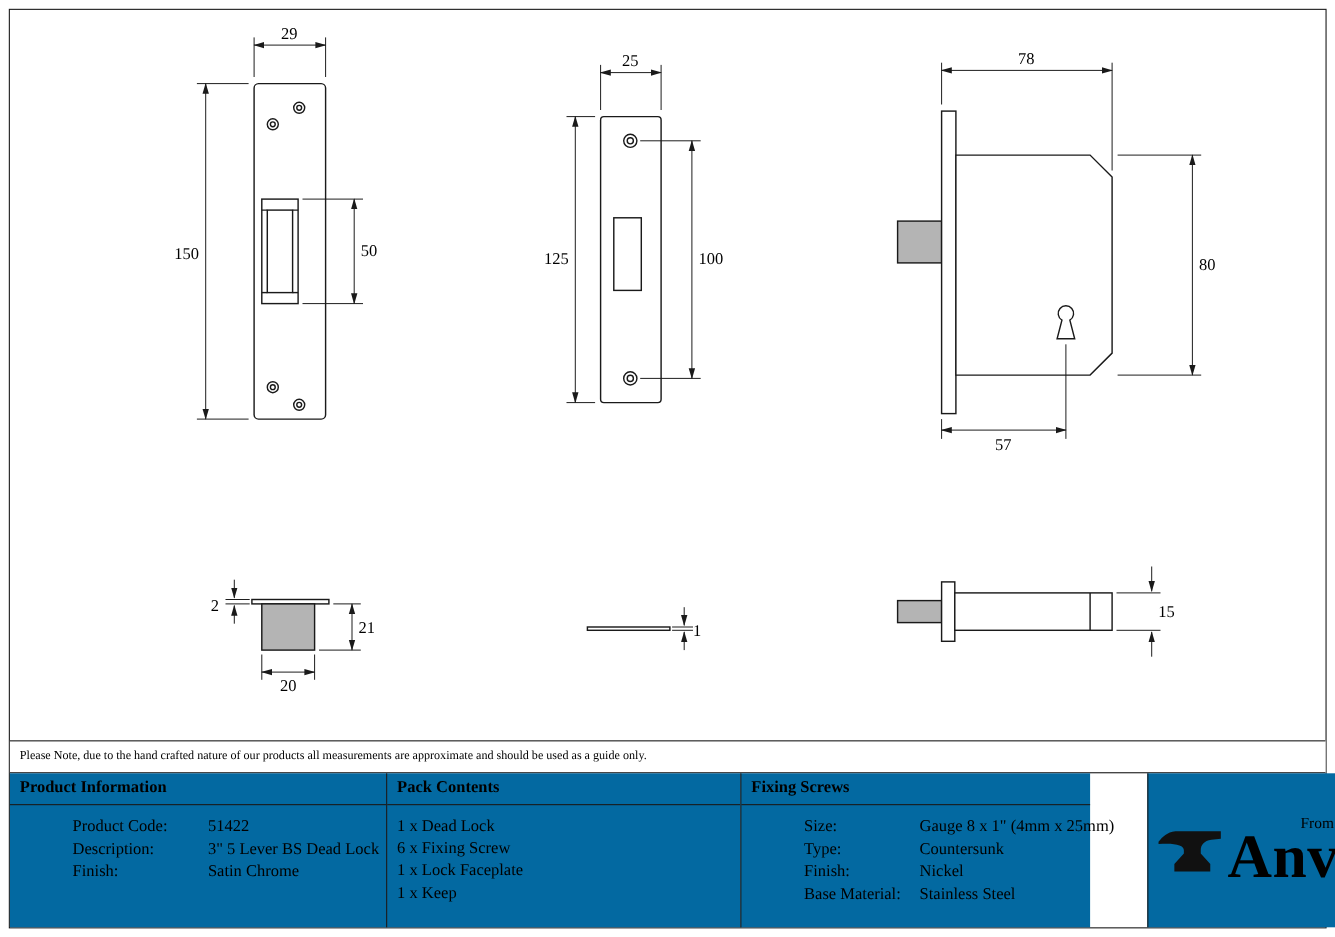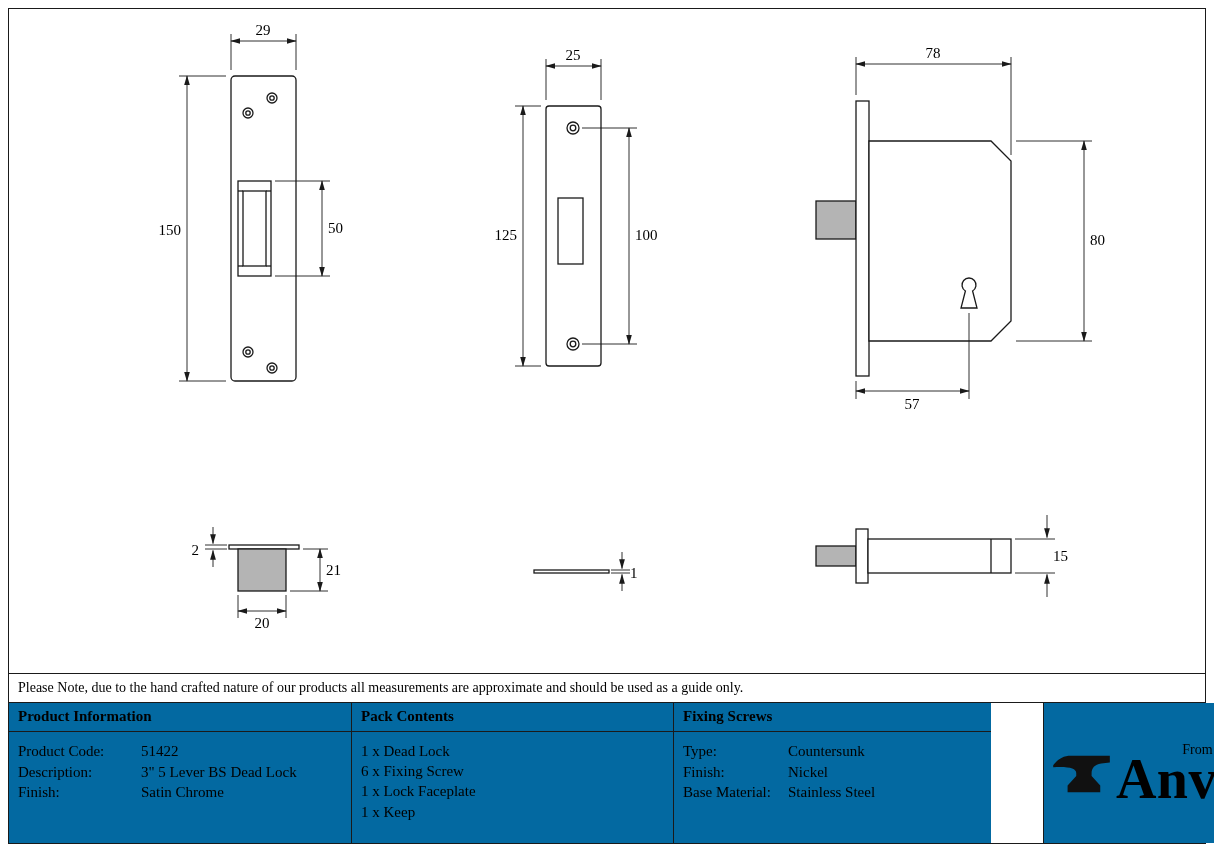--- a/index.html
+++ b/index.html
@@ -15,38 +15,38 @@
   .drawings { position:absolute; left:0; top:0; width:1194px; height:664px; }
   .drawings svg { display:block; }
   .part { fill:#fff; stroke:#1a1a1a; stroke-width:1.3; }
   .boxfill, .bolt { fill:#b4b4b4; stroke:#1a1a1a; stroke-width:1.3; }
   .ext, .dim { stroke:#1a1a1a; stroke-width:0.9; fill:none; }
   .dimtext { font-family:"Liberation Serif", serif; font-size:15px; fill:#000; }
 
   .note-bar {
     position:absolute; left:0; top:664px; width:100%; height:30px;
     border-top:1.6px solid #1a1a1a; border-bottom:1.6px solid #1a1a1a;
-    font-size:14px; line-height:27px; padding-left:9px; background:#fff;
+    font-size:11px; line-height:27px; padding-left:9px; background:#fff;
   }
 
   .spec-table { position:absolute; left:0; top:694px; bottom:0; width:100%; }
   .col { position:absolute; top:0; bottom:0; background:#0369a1; }
   .col-product { left:0; width:342px; }
   .col-pack    { left:342px; width:322px; border-left:1.6px solid #1a1a1a; }
   .col-screws  { left:664px; width:318px; border-left:1.6px solid #1a1a1a; }
   .col-logo    { left:1034px; width:213px; border-left:1.6px solid #1a1a1a; }
 
   .col-header {
     height:29px; border-bottom:1.6px solid #1a1a1a;
     font-weight:bold; font-size:15px; padding:5px 0 0 9px;
   }
   .col-logo .logo-wrap { height:100%; }
   .col-body { padding:9px 9px 0 9px; font-size:15px; }
   .kv-row { display:flex; line-height:20.5px; }
-  .kv-label { flex:0 0 123px; }
+  .kv-label { flex:0 0 123px;margin-left:48px; }
   .col-screws .kv-label { flex:0 0 105px; }
   .kv-value { flex:1; white-space:nowrap; }
   .pack-item { line-height:20.2px; }
 
   .logo { height:100%; display:flex; align-items:center; justify-content:center; gap:3px; }
   .anvil-icon svg { display:block; }
   .logo-top { display:flex; align-items:flex-start; justify-content:flex-end; gap:7px; font-size:14px; padding-right:2px; line-height:1; }
   .logo-reg { font-size:9px; margin-top:-3px; }
   .logo-brand { font-size:56px; font-weight:bold; line-height:0.82; letter-spacing:0.5px; }
 </style>
@@ -204,20 +204,24 @@
           <div class="pack-item">6 x Fixing Screw</div>
           <div class="pack-item">1 x Lock Faceplate</div>
           <div class="pack-item">1 x Keep</div>
         </div>
       </div>
 
       <div class="col col-screws">
         <div class="col-header">Fixing Screws</div>
         <div class="col-body">
           <div class="kv-row">
+            <span class="kv-label">Size:</span>
+            <span class="kv-value">Gauge 8 x 1" (4mm x 25mm)</span>
+          </div>
+          <div class="kv-row">
             <span class="kv-label">Type:</span>
             <span class="kv-value">Countersunk</span>
           </div>
           <div class="kv-row">
             <span class="kv-label">Finish:</span>
             <span class="kv-value">Nickel</span>
           </div>
           <div class="kv-row">
             <span class="kv-label">Base Material:</span>
             <span class="kv-value">Stainless Steel</span>

